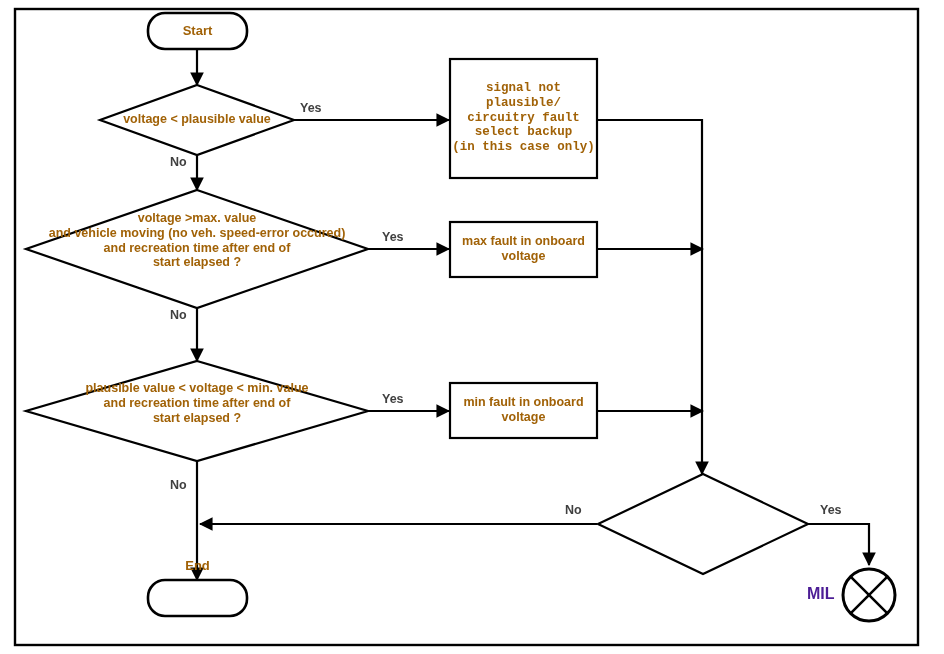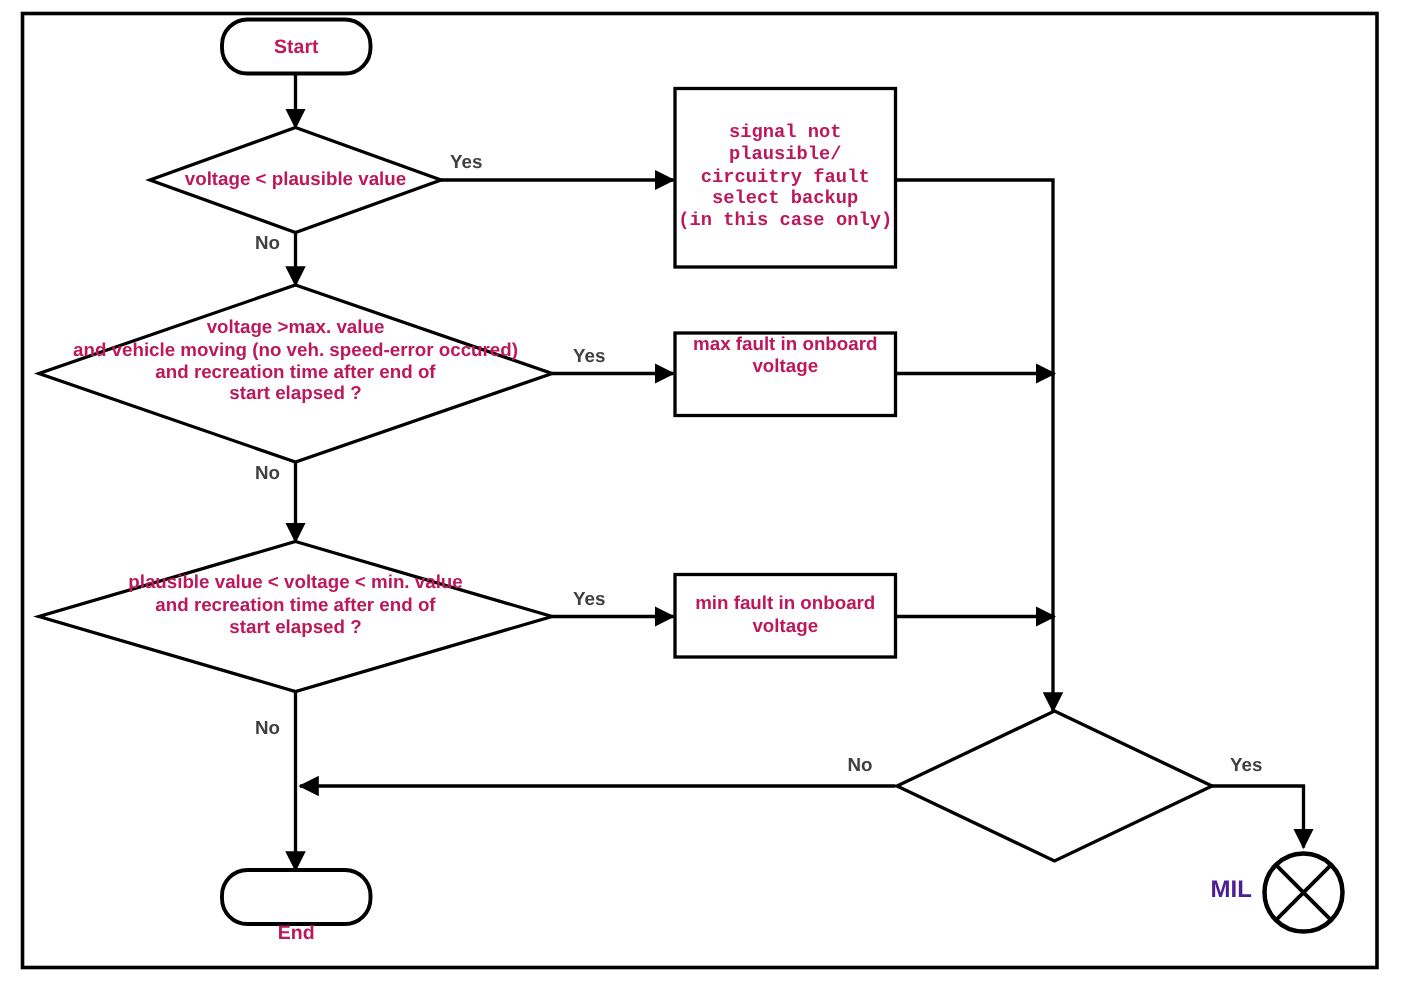--- a/index.html
+++ b/index.html
@@ -58,21 +58,21 @@
     stroke-width: 3;
   }
   .lamp-x {
     fill: none;
     stroke: #000000;
     stroke-width: 2.6;
   }
   .node-text {
     position: absolute;
     text-align: center;
-    color: #be185d;
+    color: #a16207;
     font-weight: bold;
     line-height: 1.18;
     white-space: pre-line;
     pointer-events: none;
     -webkit-font-smoothing: none;
   }
   .t-term {
     font-size: 13px;
   }
   .t-box {
@@ -172,28 +172,28 @@
 
   <div class="node-text t-diamond" style="left:37px; top:381px; width:320px;">plausible value &lt; voltage &lt; min. value
 and recreation time after end of
 start elapsed ?</div>
 
   <div class="node-text t-box" style="left:452px; top:81px; width:143px;font-family:Liberation Mono, monospace;">signal not plausible/
 circuitry fault
 select backup
 (in this case only)</div>
 
-  <div class="node-text t-box" style="left:452px; top:222px; width:143px;">max fault in onboard
+  <div class="node-text t-box" style="left:452px; top:234px; width:143px;">max fault in onboard
 voltage</div>
 
   <div class="node-text t-box" style="left:452px; top:395px; width:143px;">min fault in onboard
 voltage</div>
 
 
-  <div class="node-text t-term" style="left:148px; top:614px; width:99px;">End</div>
+  <div class="node-text t-term" style="left:148px; top:558px; width:99px;">End</div>
 
   <div class="lamp-label" style="left:807px; top:585px;">MIL</div>
 
   <div class="edge-label" style="left:300px; top:101px;">Yes</div>
 
   <div class="edge-label" style="left:170px; top:155px;">No</div>
 
   <div class="edge-label" style="left:382px; top:230px;">Yes</div>
 
   <div class="edge-label" style="left:170px; top:308px;">No</div>

